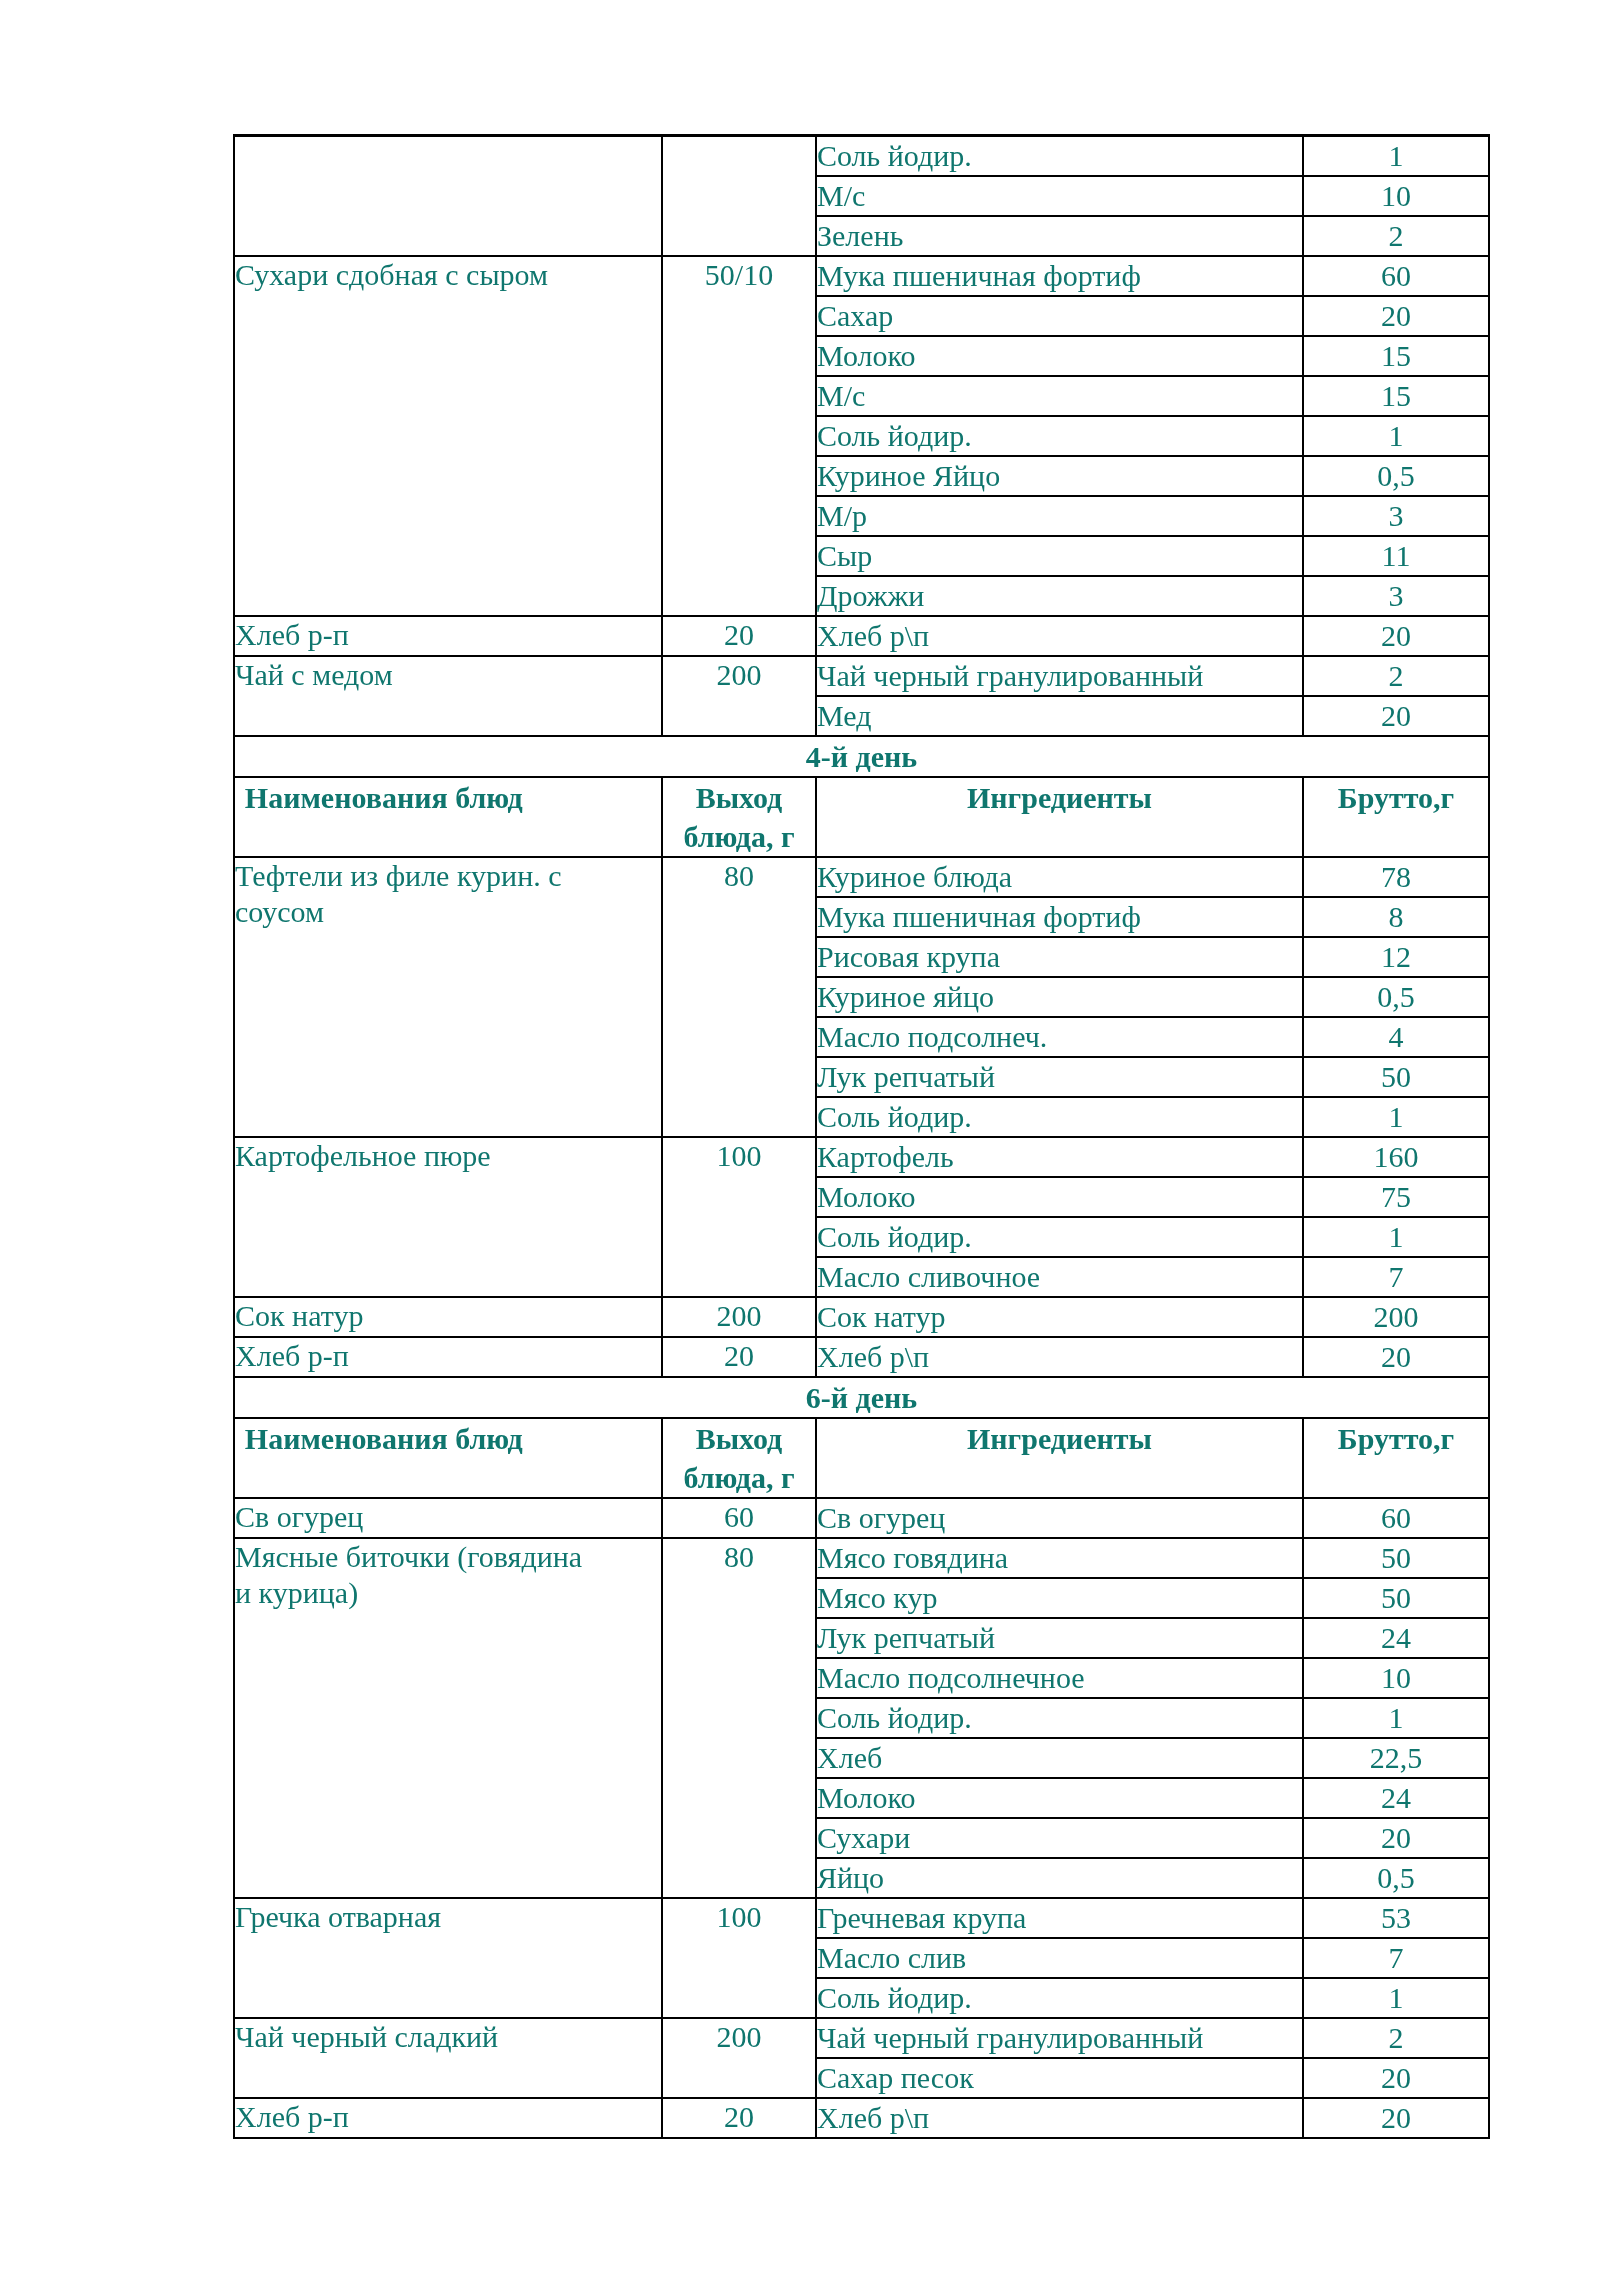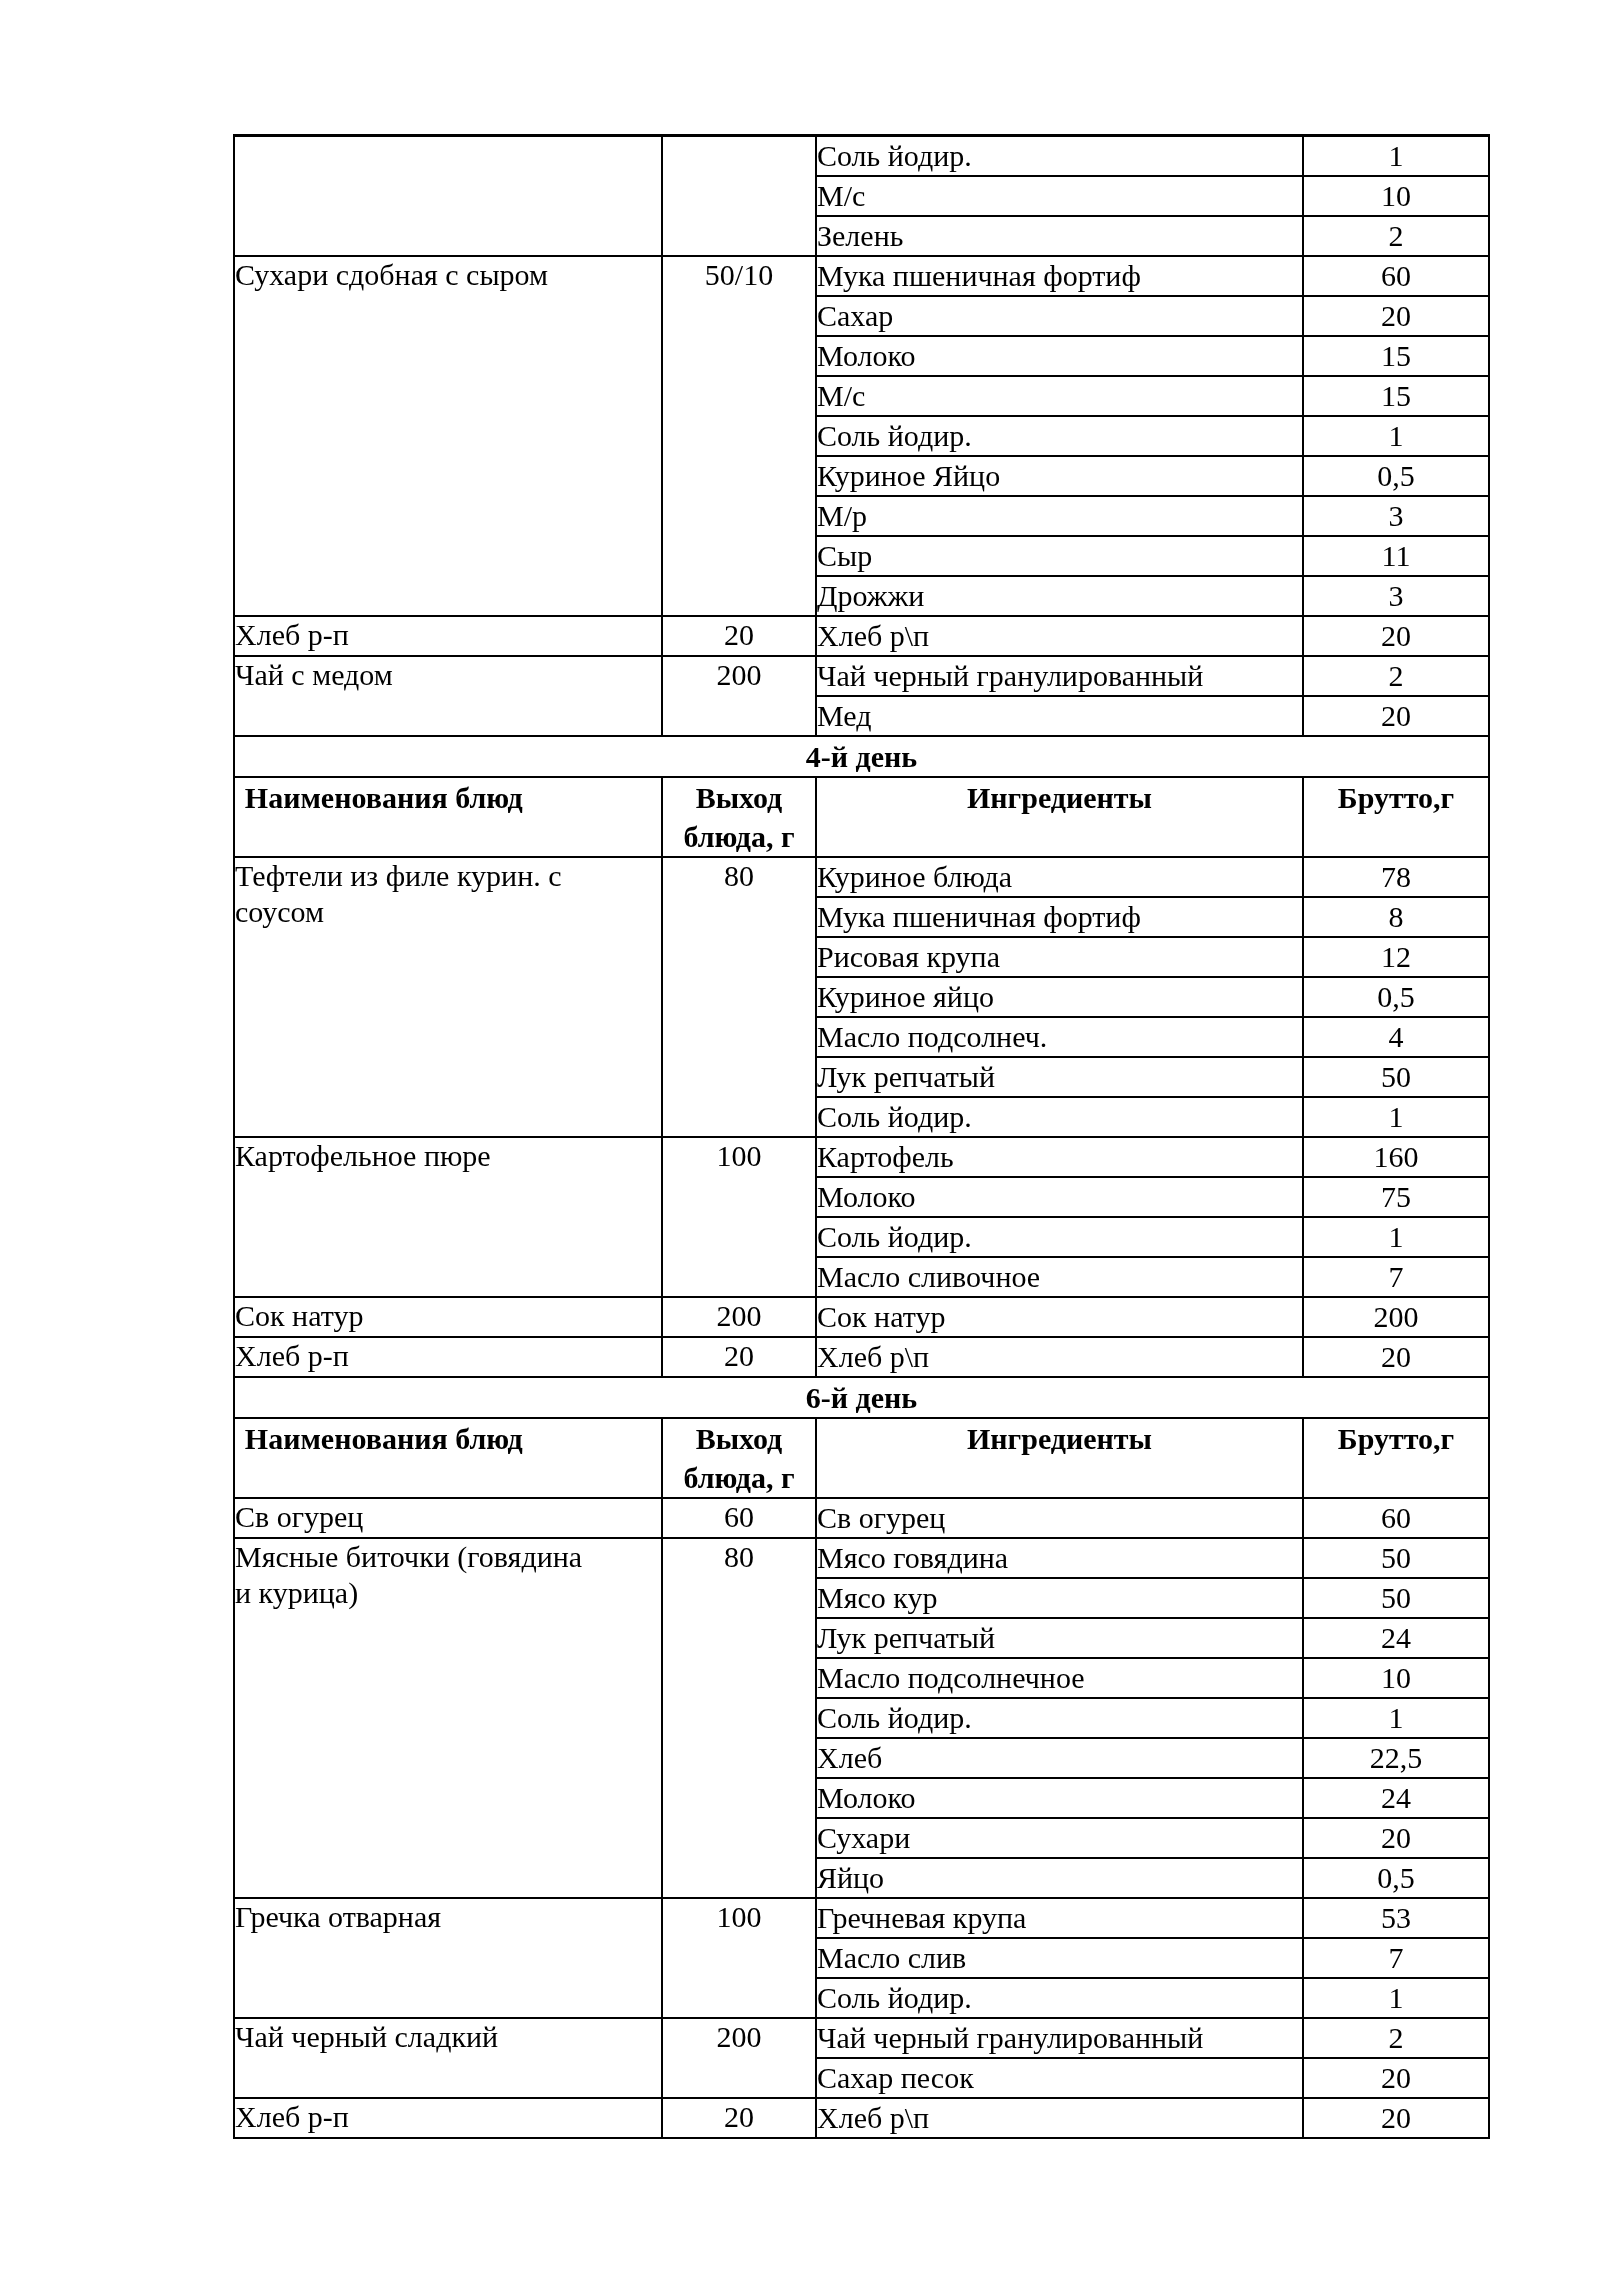--- a/index.html
+++ b/index.html
@@ -2,21 +2,21 @@
 <html><head>
 <meta charset="utf-8">
 <style>
   html, body { margin: 0; padding: 0; background: #ffffff; }
   .page {
     position: relative;
     width: 1621px;
     height: 2293px;
     background: #ffffff;
     font-family: "Liberation Serif", serif;
-    color: #000000;
+    color: #0f766e;
     overflow: hidden;
   }
   table.menu {
     position: absolute;
     left: 233px;
     top: 134px;
     border-collapse: collapse;
     table-layout: fixed;
     border: 2px solid #000;
     border-top: 3.9px solid #000;

